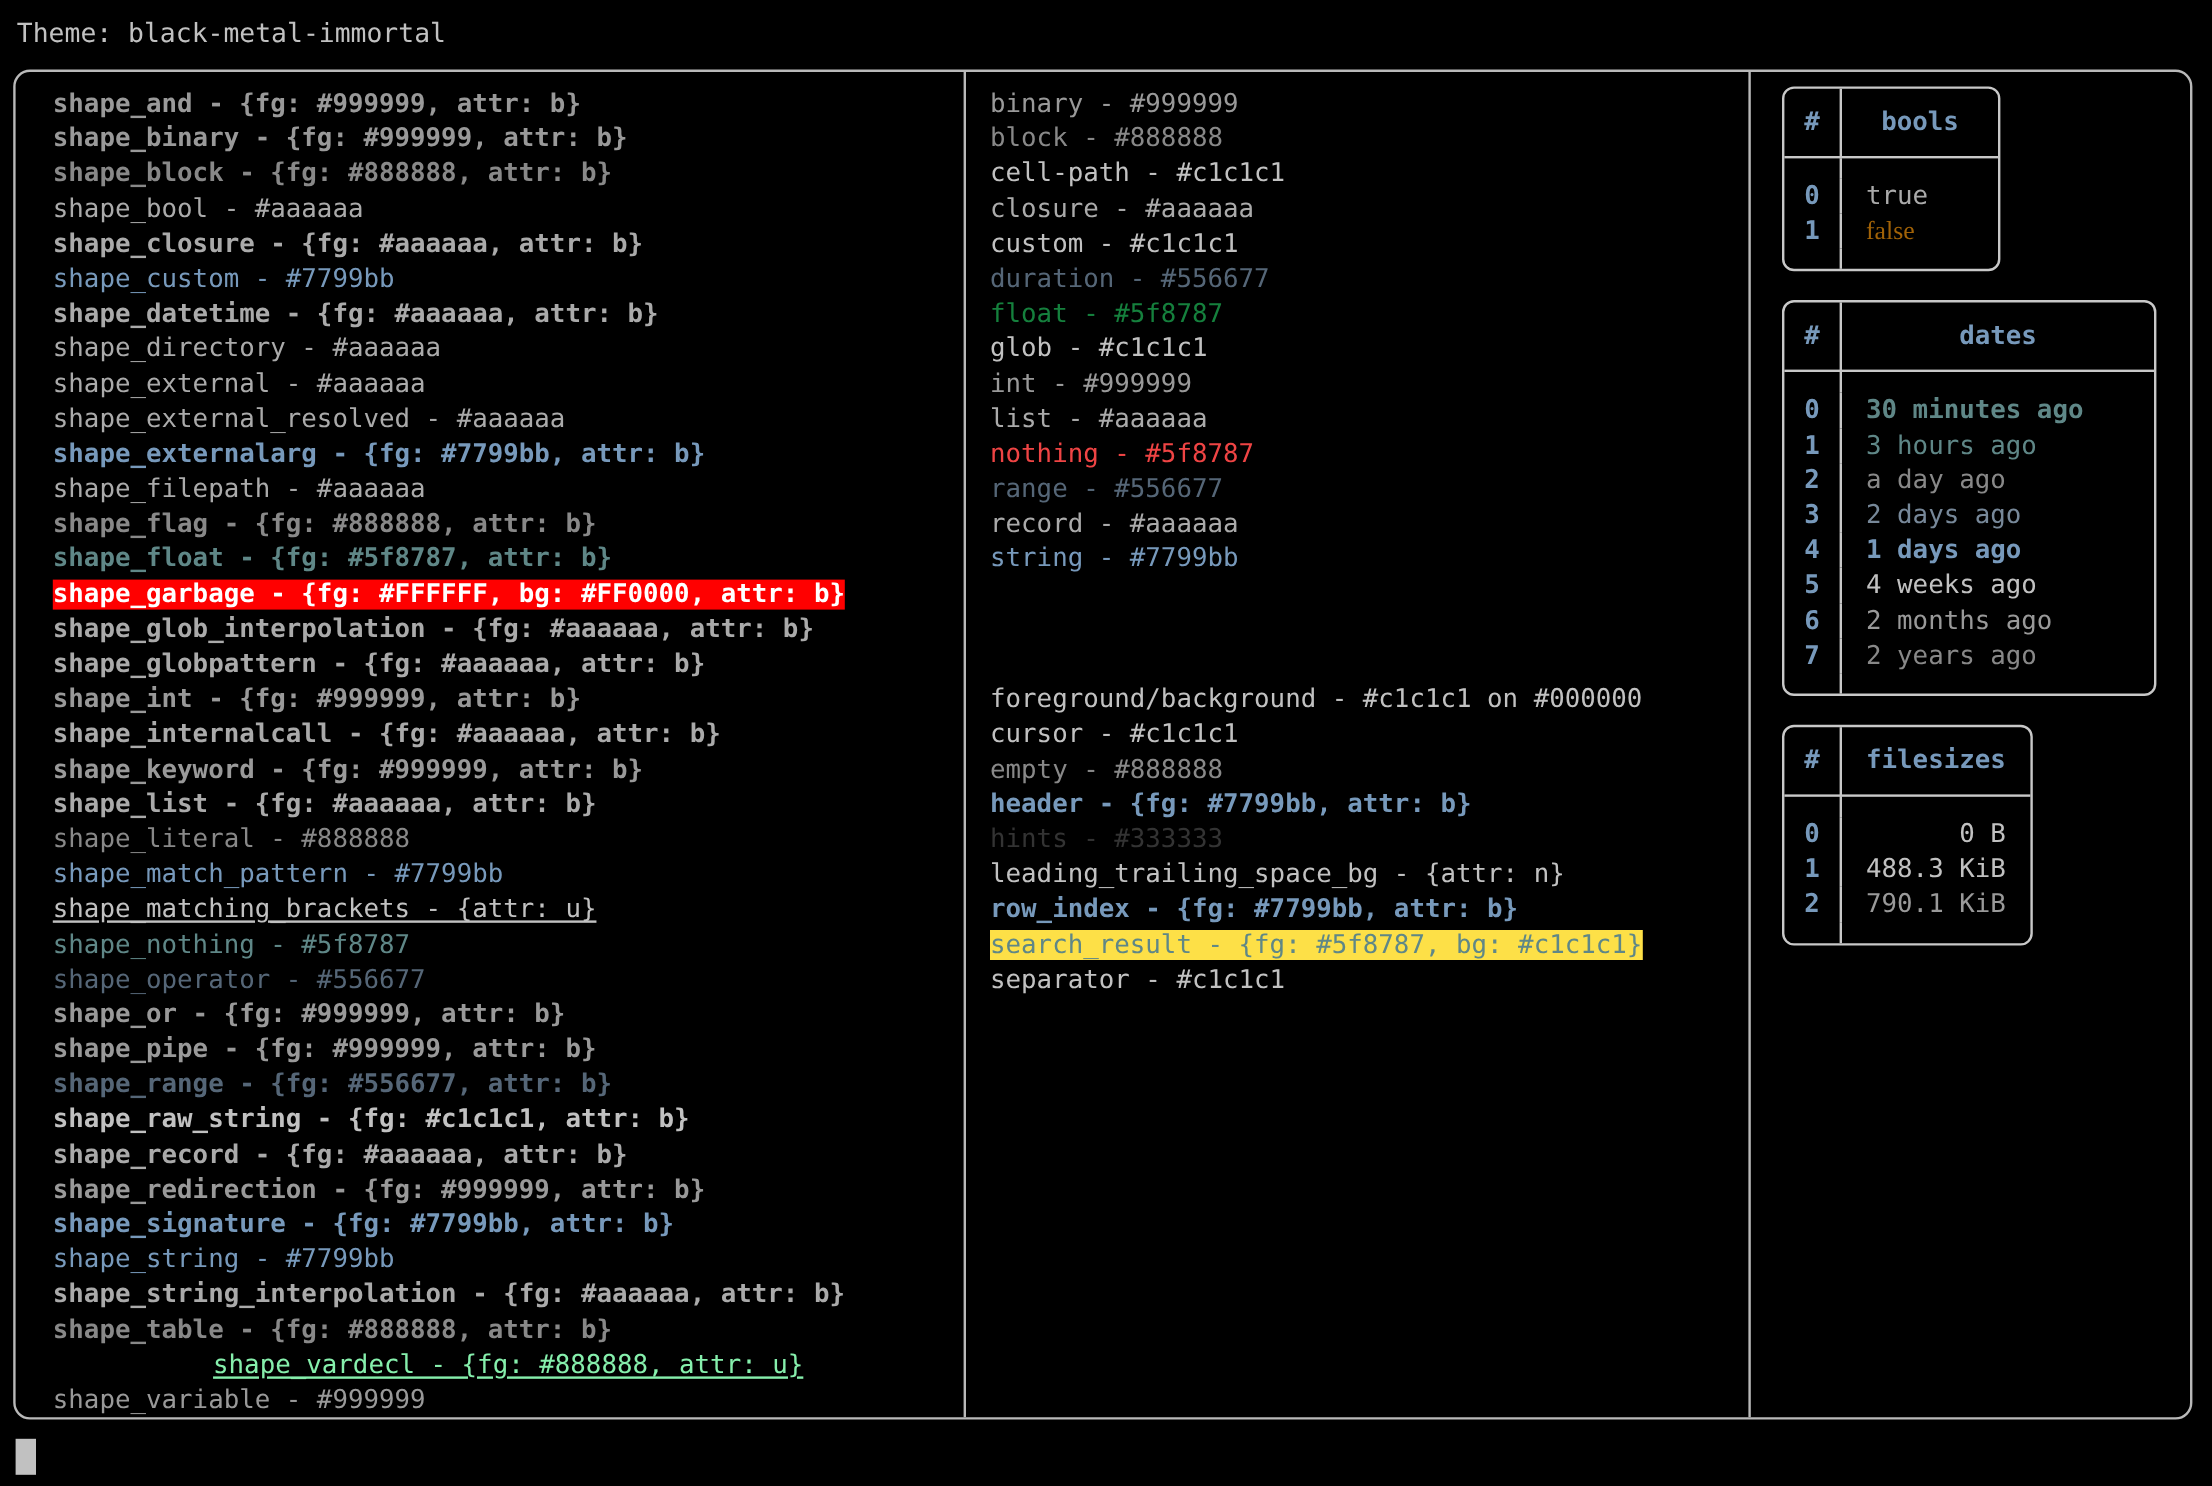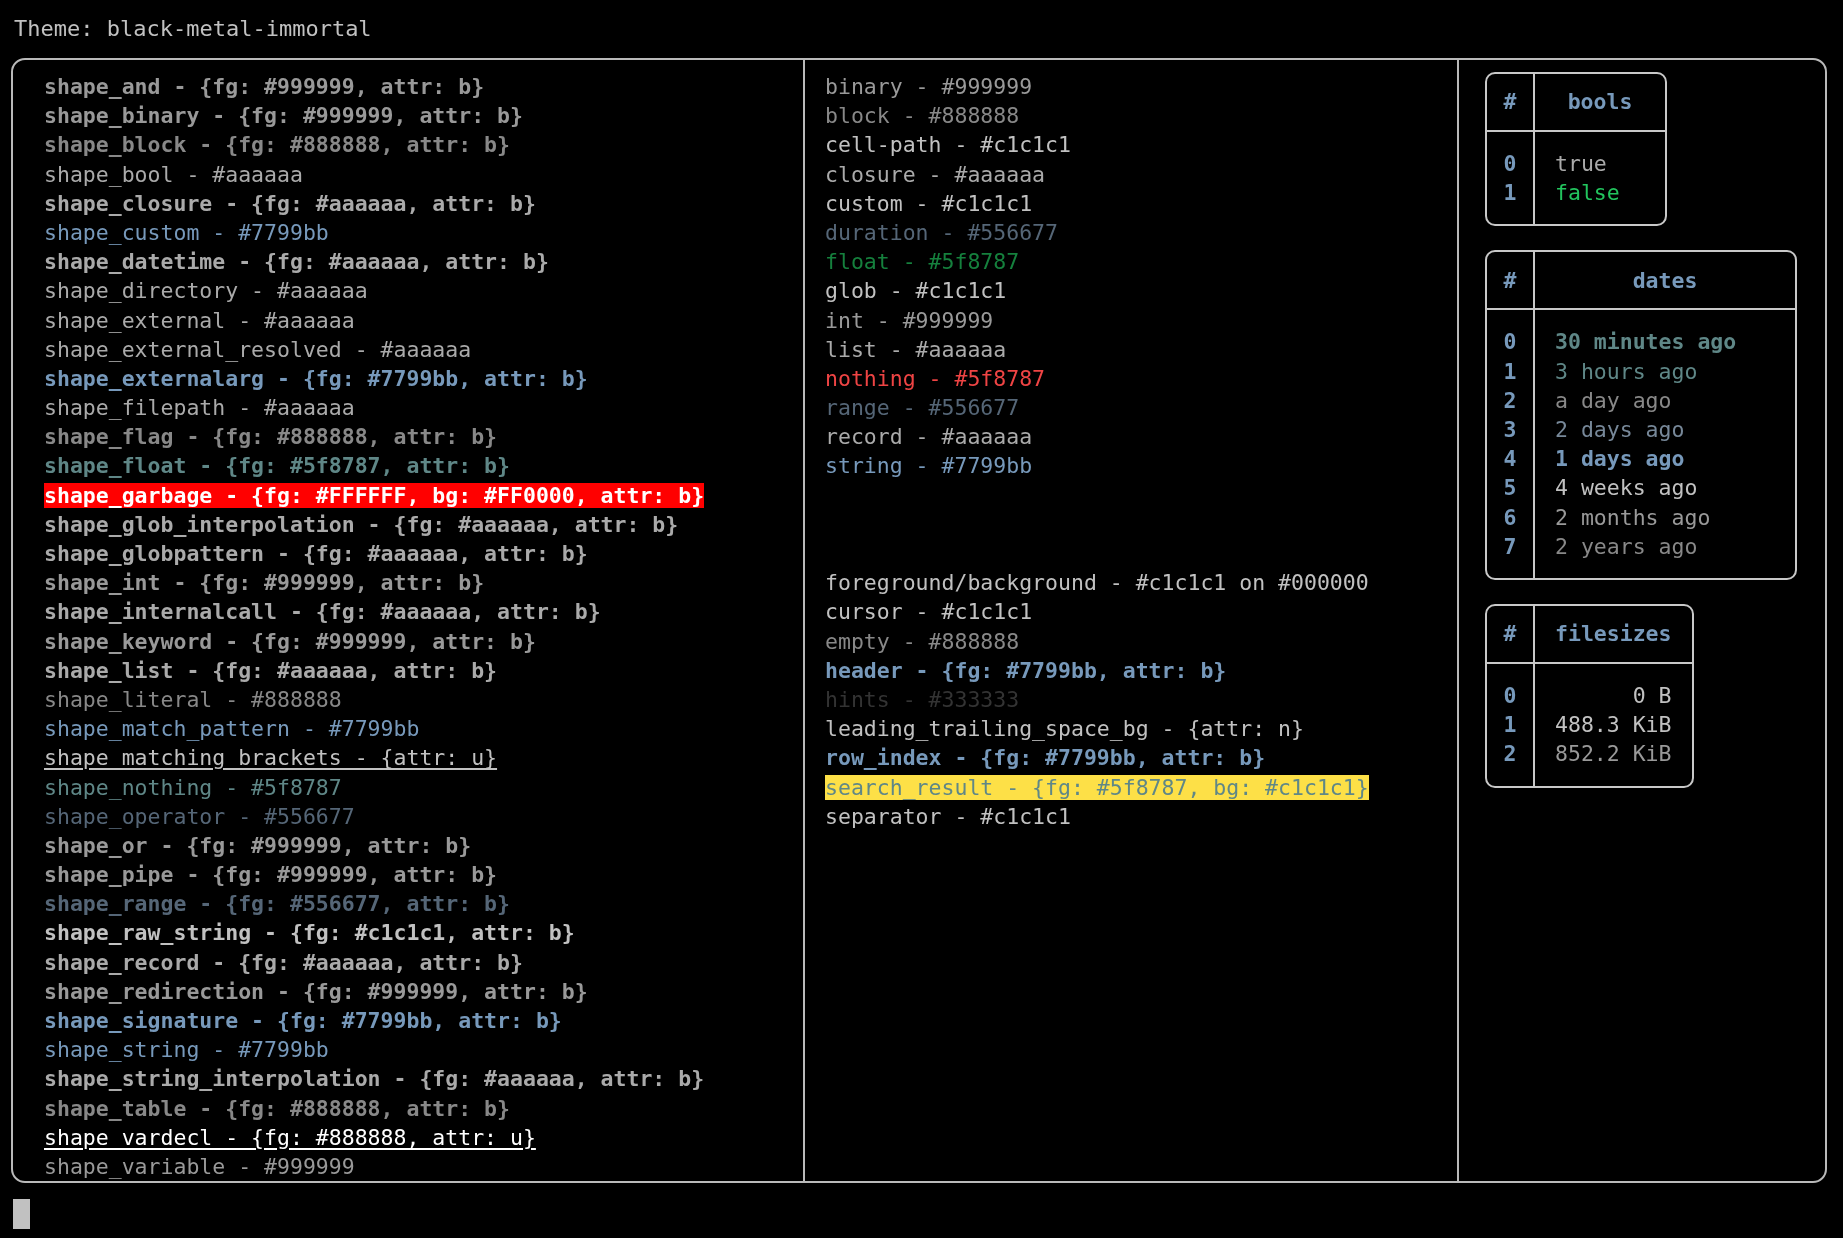--- a/index.html
+++ b/index.html
@@ -168,21 +168,21 @@
         <div class="ln b" style="color: rgb(153, 153, 153);">shape_or - {fg: #999999, attr: b}</div>
         <div class="ln b" style="color: rgb(153, 153, 153);">shape_pipe - {fg: #999999, attr: b}</div>
         <div class="ln b" style="color: rgb(85, 102, 119);">shape_range - {fg: #556677, attr: b}</div>
         <div class="ln b" style="color: rgb(193, 193, 193);">shape_raw_string - {fg: #c1c1c1, attr: b}</div>
         <div class="ln b" style="color: rgb(170, 170, 170);">shape_record - {fg: #aaaaaa, attr: b}</div>
         <div class="ln b" style="color: rgb(153, 153, 153);">shape_redirection - {fg: #999999, attr: b}</div>
         <div class="ln b" style="color: rgb(119, 153, 187);">shape_signature - {fg: #7799bb, attr: b}</div>
         <div class="ln" style="color: rgb(119, 153, 187);">shape_string - #7799bb</div>
         <div class="ln b" style="color: rgb(170, 170, 170);">shape_string_interpolation - {fg: #aaaaaa, attr: b}</div>
         <div class="ln b" style="color: rgb(136, 136, 136);">shape_table - {fg: #888888, attr: b}</div>
-        <div class="ln u" style="color: #ffffff;">shape_vardecl - {fg: #888888, attr: u}</div>
+        <div class="ln u" style="color: #86efac; text-align: center;">shape_vardecl - {fg: #888888, attr: u}</div>
         <div class="ln" style="color: rgb(153, 153, 153);">shape_variable - #999999</div>
       </div>
 
     <div class="vdiv"></div>
 
     <div class="col col-mid">
       <div id="col-types">
           <div class="ln" style="color: rgb(153, 153, 153);">binary - #999999</div>
           <div class="ln" style="color: rgb(136, 136, 136);">block - #888888</div>
           <div class="ln" style="color: rgb(193, 193, 193);">cell-path - #c1c1c1</div>
@@ -223,21 +223,21 @@
             <tr class="pad-top">
               <td class="cell-idx"></td>
               <td class="cell-val"></td>
             </tr>
             <tr>
               <td class="cell-idx">0</td>
               <td class="cell-val val-left" style="color: rgb(170, 170, 170);">true</td>
             </tr>
             <tr>
               <td class="cell-idx">1</td>
-              <td class="cell-val val-left" style="color: #22c55e;">false</td>
+              <td class="cell-val val-left" style="color: #a16207; font-family: Liberation Serif, serif;">false</td>
             </tr>
             <tr class="pad-bottom">
               <td class="cell-idx"></td>
               <td class="cell-val"></td>
             </tr>
           </tbody>
         </table>
         <table class="tbl tbl-dates">
           <tbody>
             <tr class="hdr-row">
@@ -299,21 +299,21 @@
             <tr>
               <td class="cell-idx">0</td>
               <td class="cell-val val-right" style="color: rgb(193, 193, 193);">0 B</td>
             </tr>
             <tr>
               <td class="cell-idx">1</td>
               <td class="cell-val val-right" style="color: rgb(193, 193, 193);">488.3 KiB</td>
             </tr>
             <tr>
               <td class="cell-idx">2</td>
-              <td class="cell-val val-right" style="color: rgb(153, 153, 153);">852.2 KiB</td>
+              <td class="cell-val val-right" style="color: rgb(153, 153, 153);">790.1 KiB</td>
             </tr>
             <tr class="pad-bottom">
               <td class="cell-idx"></td>
               <td class="cell-val"></td>
             </tr>
           </tbody>
         </table>
       </div>
 
   </div>

